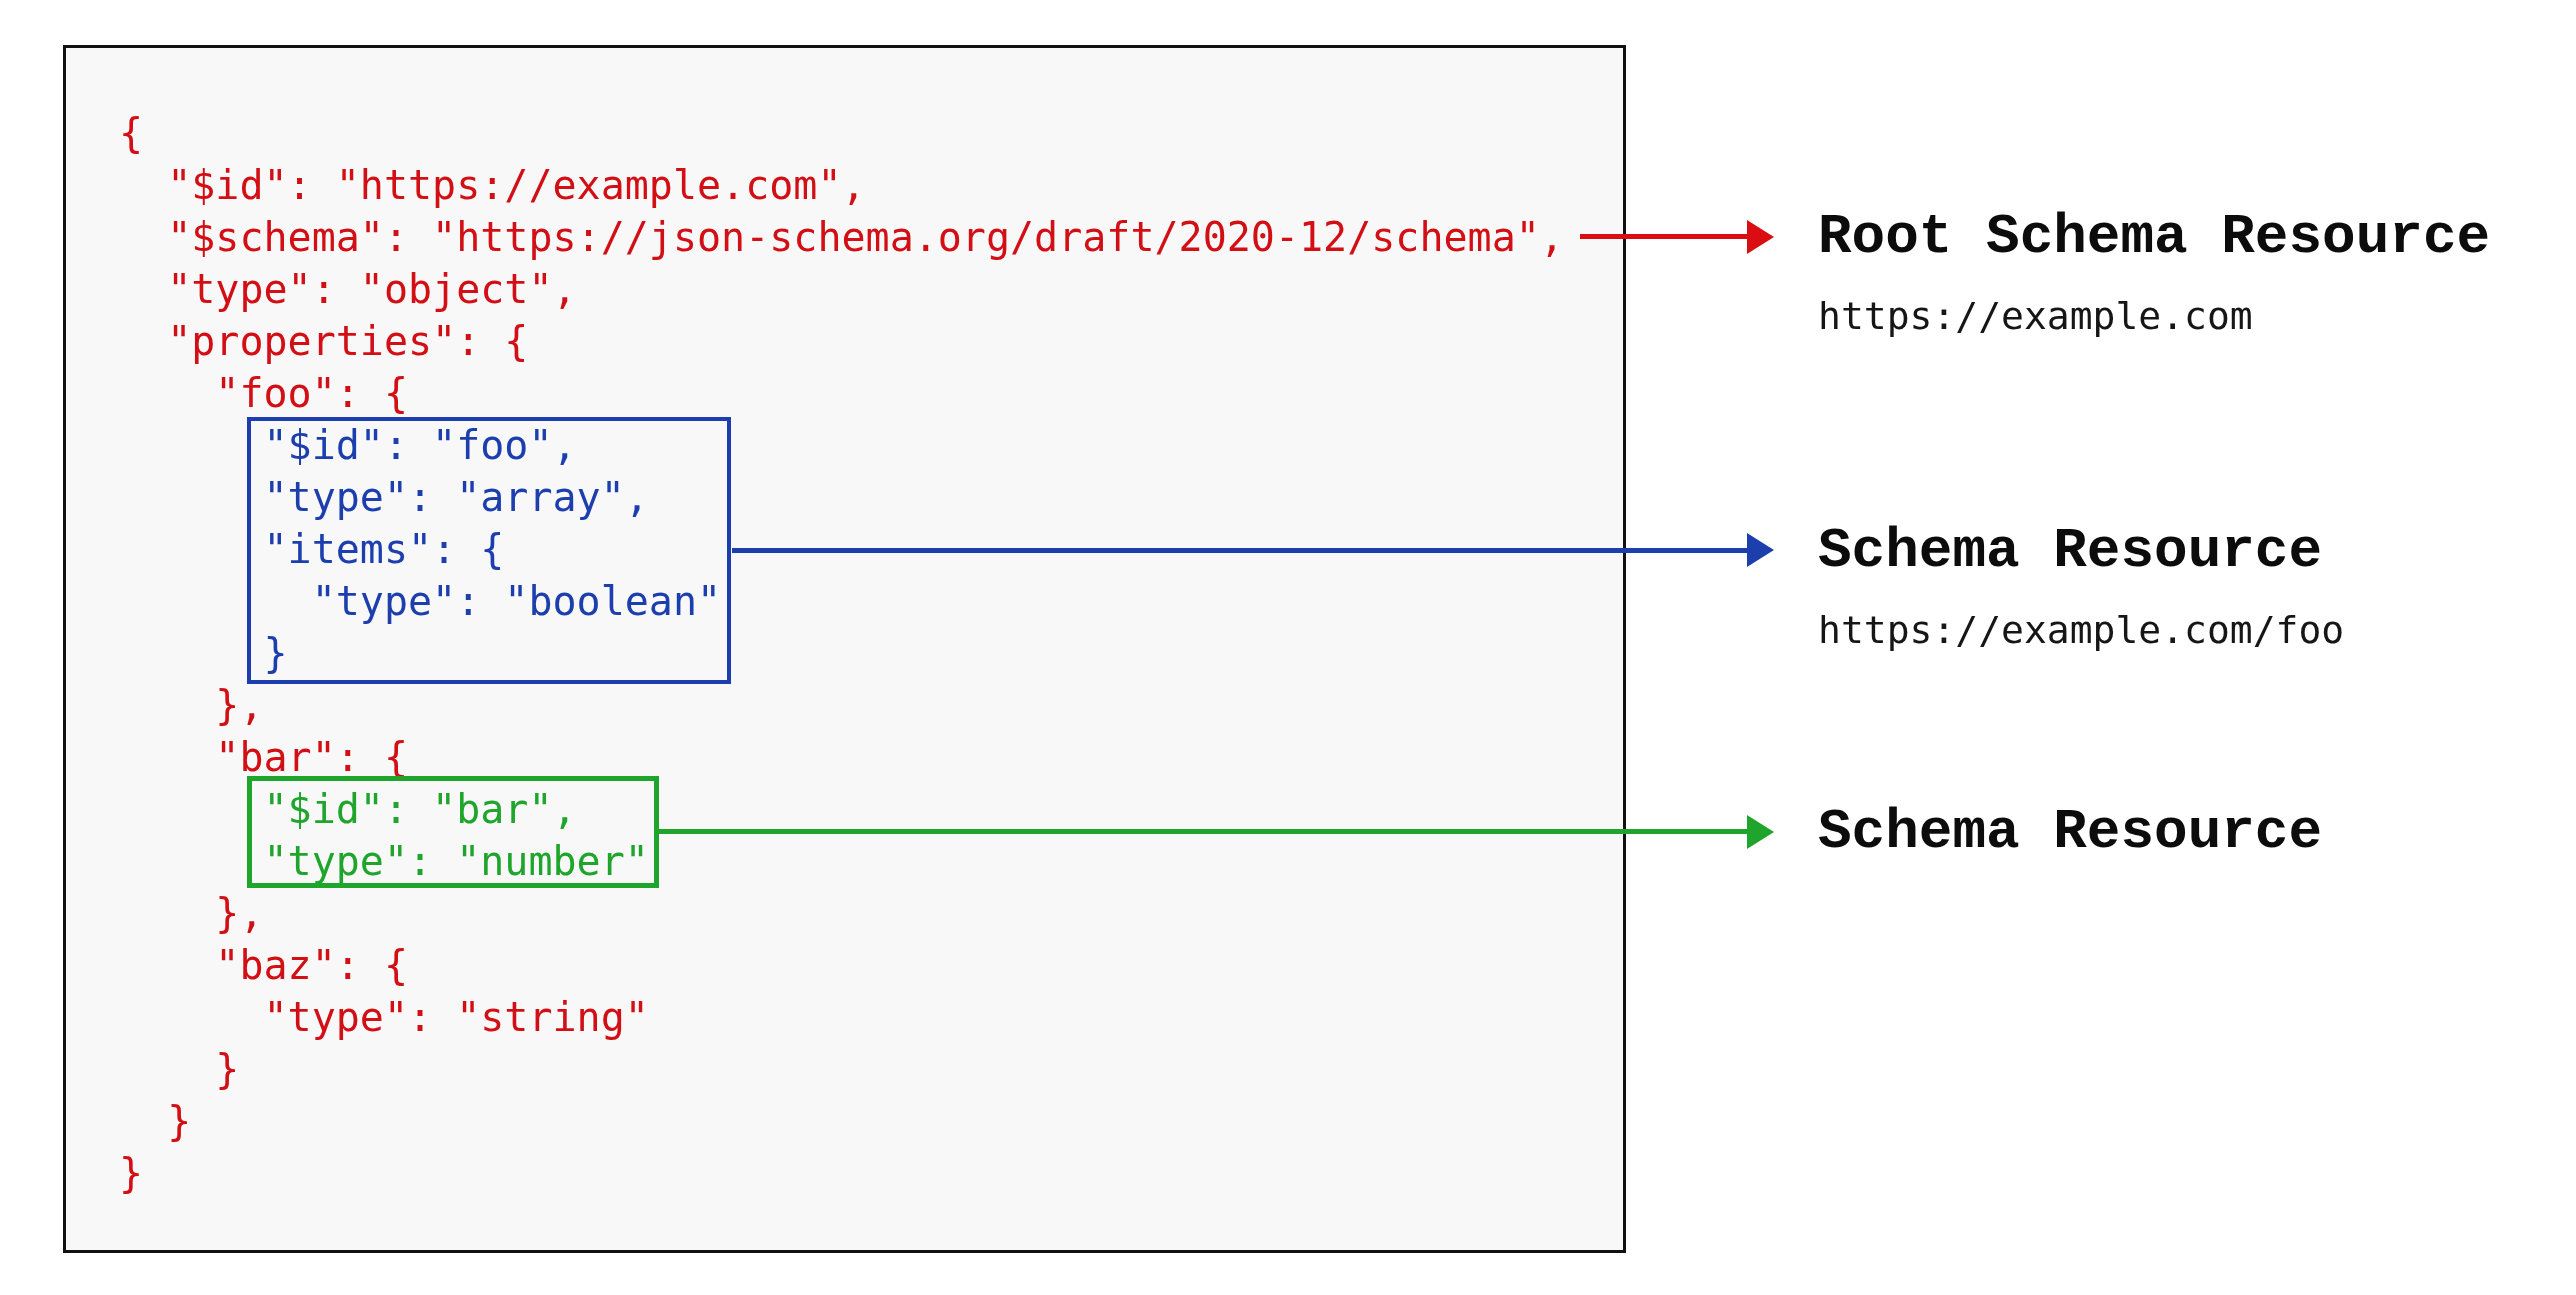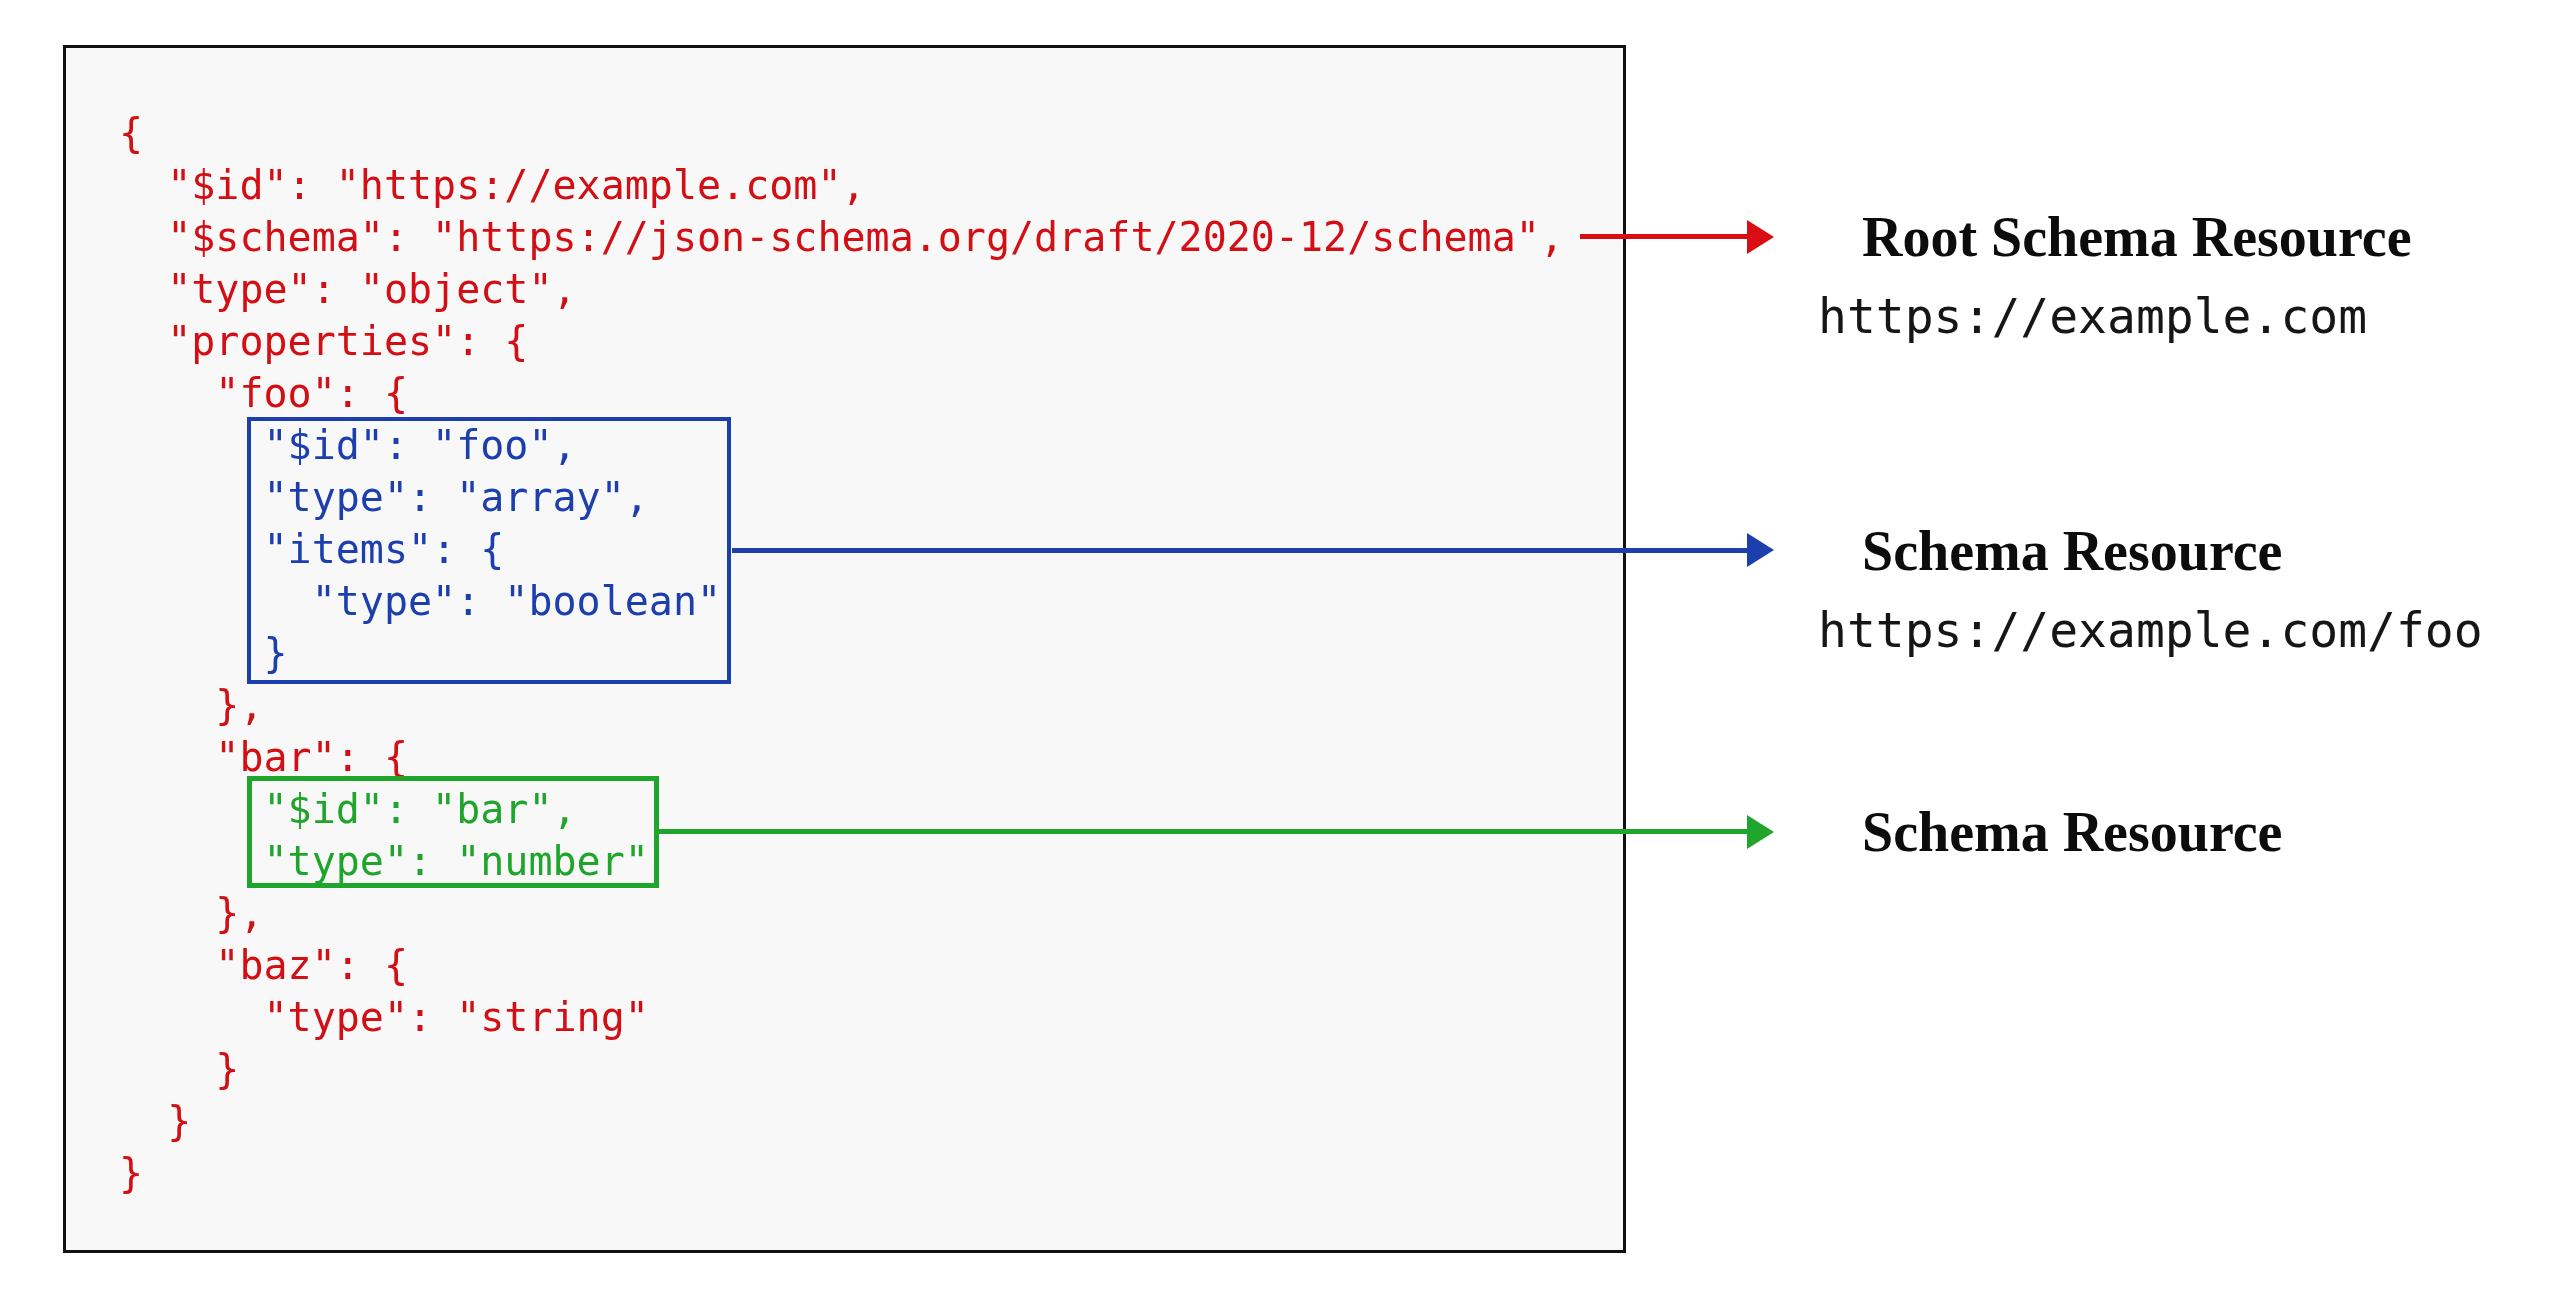--- a/index.html
+++ b/index.html
@@ -72,32 +72,31 @@
 
   .arrow-line.green { left: 659px;  top: 829px; width: 1089px; }
   .arrow-head.green { left: 1747px; top: 815px; border-left: 27px solid #1fa52c; }
 
   
   .label-group { position: absolute; left: 1818px; }
   .lg-0 { top: 204px; }
   .lg-1 { top: 518px; }
   .lg-2 { top: 799px; }
   .label-title {
-    font-family: Liberation Serif, serif;
+    font-family: Liberation Mono, monospace;
     font-weight: bold;
     font-size: 56px;
     line-height: 66px;
     color: #0c0c0c;
     white-space: nowrap;
-    margin-left: 44px;
   }
   .label-url {
     margin-top: 20px;
     font-family: "DejaVu Sans Mono", monospace;
-    font-size: 48px;
+    font-size: 38px;
     line-height: 52px;
     color: #161616;
     white-space: nowrap;
   }
 </style>
 </head>
 <body>
 
 <div class="canvas">
 

